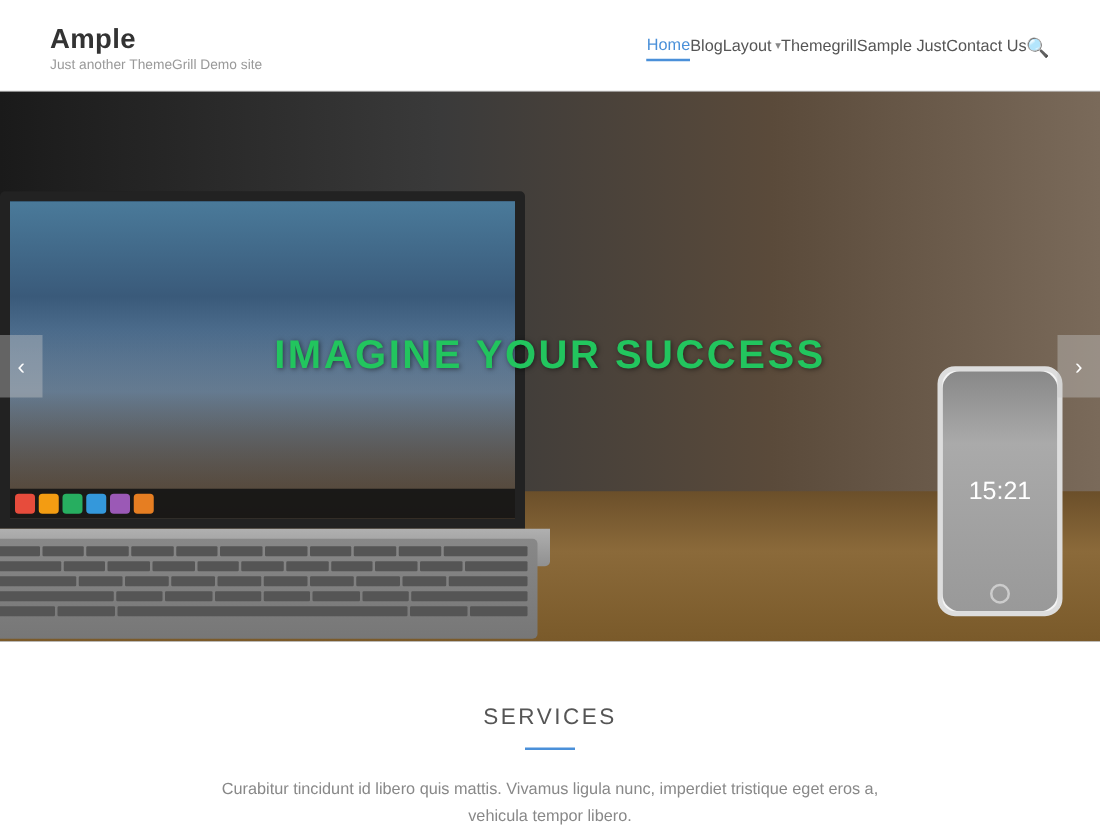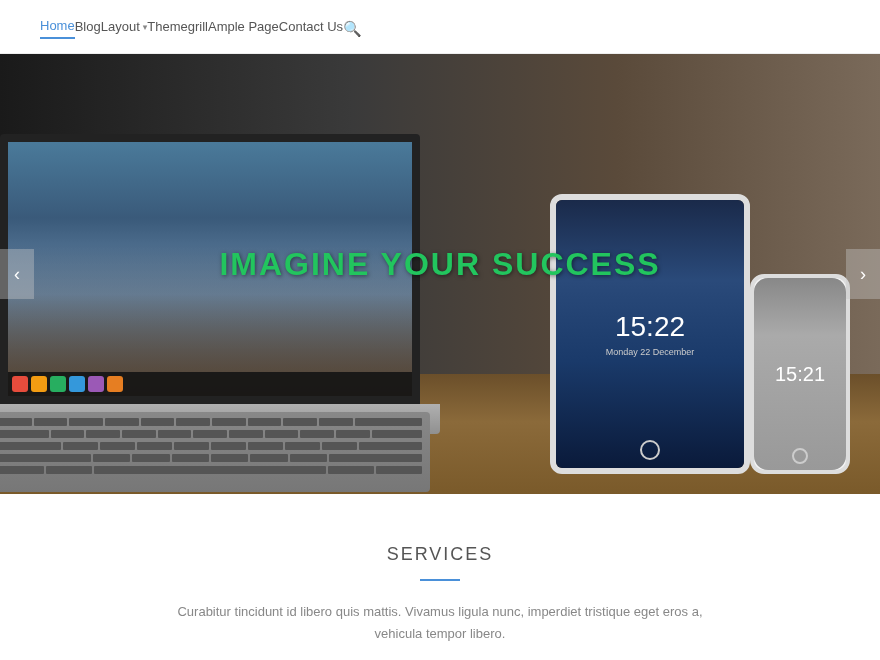--- a/index.html
+++ b/index.html
@@ -290,29 +290,33 @@
       color: #888;
       max-width: 560px;
       margin: 0 auto 40px auto;
       line-height: 1.7;
     }
   </style>
 </head>
 <body>
 
 <header>
+  <div class="site-brand">
+    <span class="site-title">Ample</span>
+    <span class="site-tagline">Just another ThemeGrill Demo site</span>
+  </div>
   <nav>
     <a class="nav-item active">Home</a>
     <a class="nav-item">Blog</a>
     <a class="nav-item">
       <span>Layout</span>
       <span class="dropdown-arrow">▾</span>
     </a>
     <a class="nav-item">Themegrill</a>
-    <a class="nav-item">Ample Page</a>
+    <a class="nav-item">Sample Just</a>
     <a class="nav-item">Contact Us</a>
     <span class="search-icon-btn">🔍</span>
   </nav>
 </header>
 
 <section class="hero">
   <div class="hero-bg">
 
     <div class="wood-bg"></div>
 
@@ -385,27 +389,20 @@
               <div class="key" style="flex:1.2"></div>
               <div class="key" style="flex:1.2"></div>
               <div class="key" style="flex:6"></div>
               <div class="key" style="flex:1.2"></div>
               <div class="key" style="flex:1.2"></div>
             </div>
         </div>
       </div>
     </div>
 
-    <div class="tablet">
-      <div class="tablet-screen">
-        <span class="tablet-time">15:22</span>
-        <span class="tablet-date">Monday 22 December</span>
-      </div>
-      <div class="tablet-home-btn"></div>
-    </div>
 
     <div class="phone">
       <div class="phone-screen">
         <span class="phone-time">15:21</span>
       </div>
       <div class="phone-home-btn"></div>
     </div>
   </div>
 
   <div class="hero-overlay">

